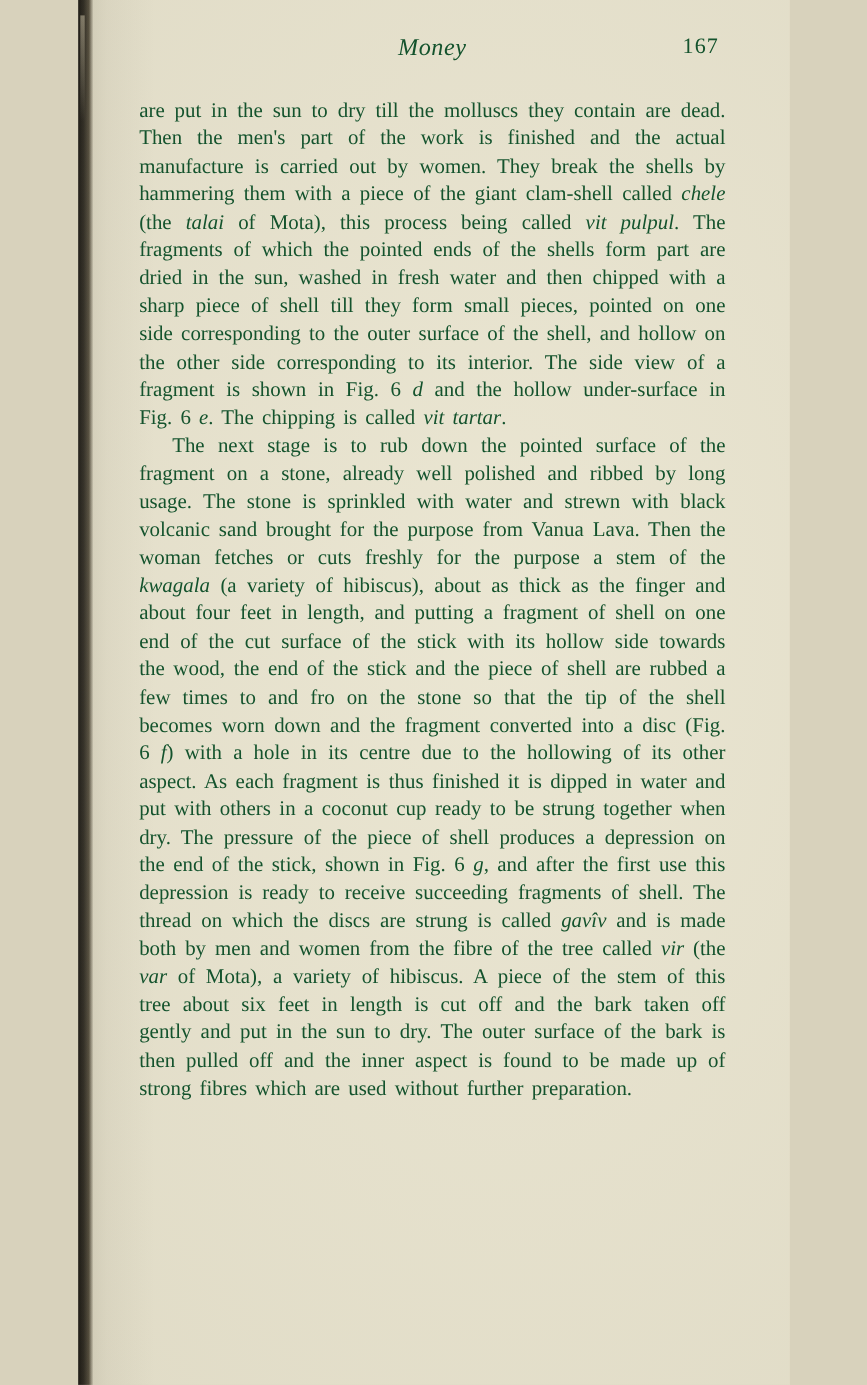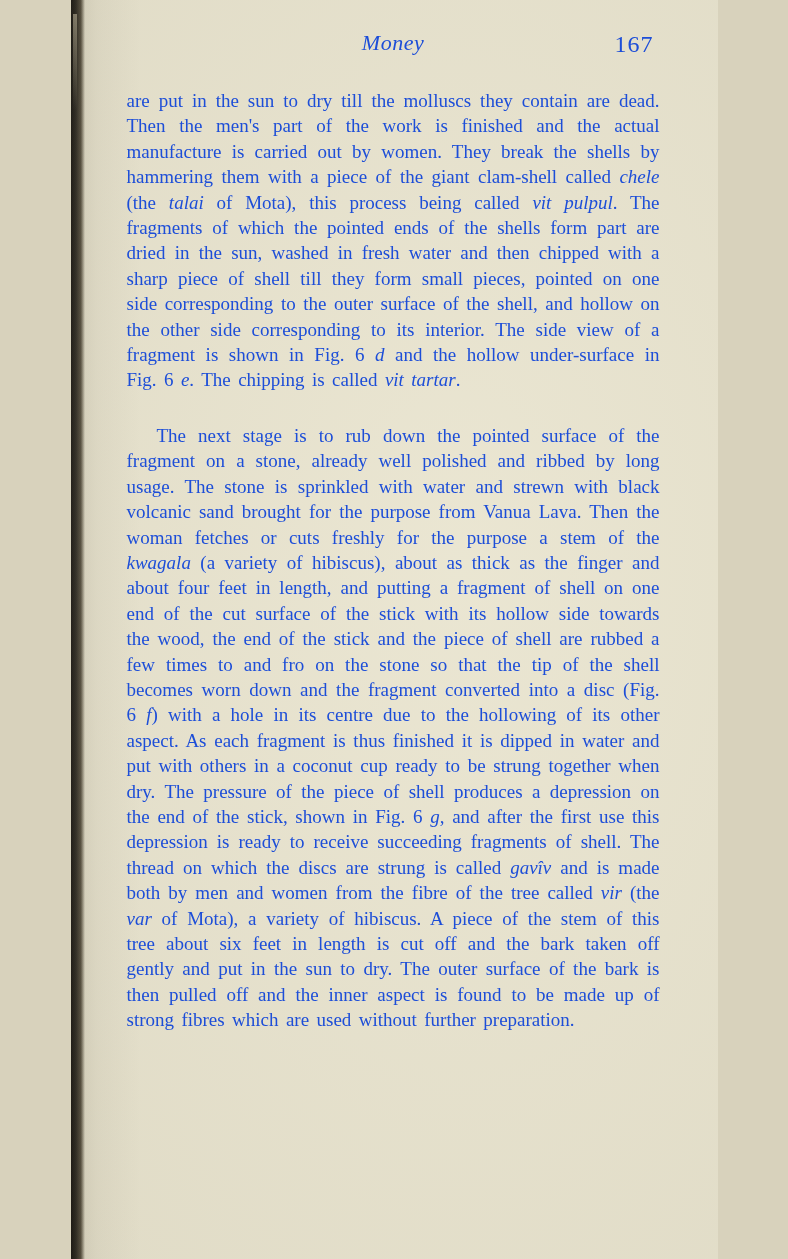--- a/index.html
+++ b/index.html
@@ -8,21 +8,21 @@
     background: #d8d2bc;
   }
   .scan {
     position: relative;
     width: 647px;
     height: 1259px;
     margin: 0 auto;
     background: #e8e3cd;
     overflow: hidden;
     font-family: "Liberation Serif", "DejaVu Serif", serif;
-    color: #1d4ed8;
+    color: #14532d;
   }
   
   .scan::after {
     content: "";
     position: absolute;
     inset: 0;
     pointer-events: none;
     background:
       radial-gradient(120% 100% at 60% 45%, rgba(255,255,255,0.10) 0%, rgba(0,0,0,0.04) 85%),
       linear-gradient(90deg, rgba(70,60,40,0.14) 0px, rgba(70,60,40,0.05) 26px, rgba(0,0,0,0) 70px);
@@ -54,35 +54,34 @@
     display: block;
     text-align: center;
     font-style: italic;
     font-size: 22px;
     letter-spacing: 0.5px;
   }
   .page-number {
     position: absolute;
     right: 6px;
     top: 1px;
-    font-size: 24px;
+    font-size: 20px;
     letter-spacing: 1px;
   }
   .body-text {
     font-size: 19px;
     line-height: 25.4px;
     text-align: justify;
     word-spacing: 0.14em;
   }
   .para {
     margin: 0;
   }
   .para.indent {
     text-indent: 30px;
-    margin-top: 30px;
   }
   .para em {
     font-style: italic;
   }
 </style>
 </head>
 <body>
 
 <div class="scan">
   <div class="binding"></div>

